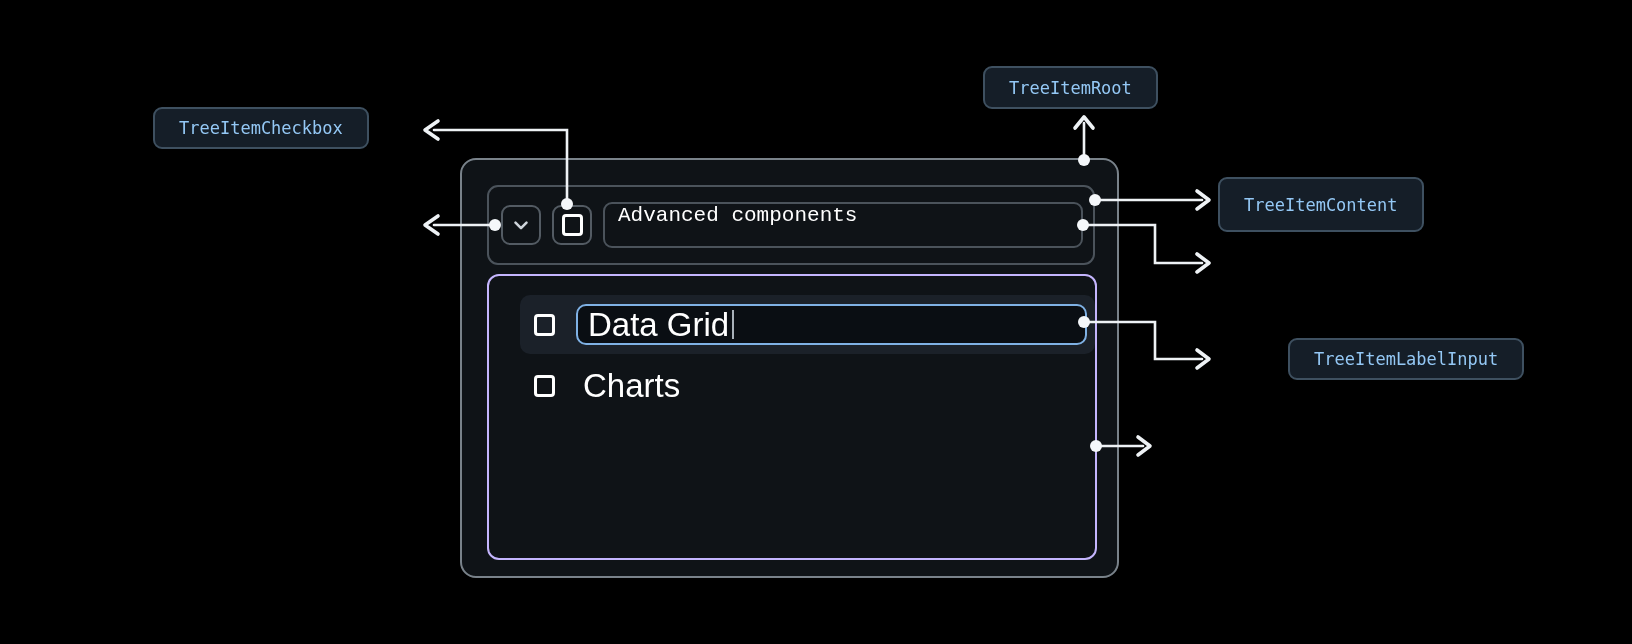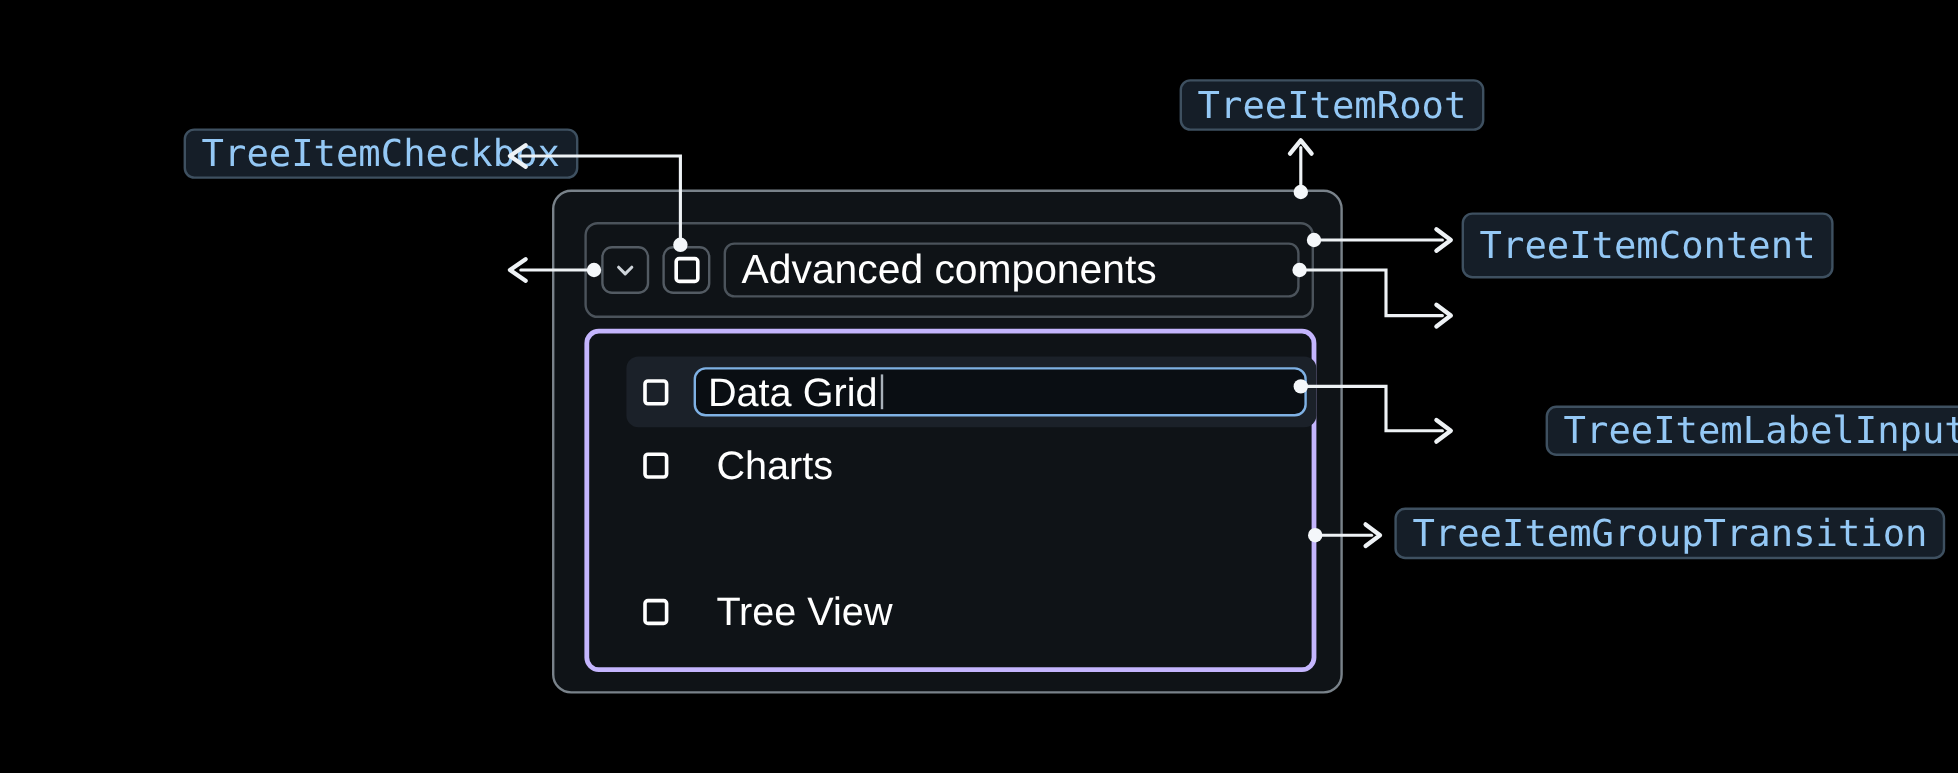--- a/index.html
+++ b/index.html
@@ -3,60 +3,60 @@
 <meta charset="utf-8">
 <style>
   html,body{margin:0;padding:0;background:#000;}
   #canvas{
     position:relative;width:1632px;height:644px;background:#000;overflow:hidden;
     font-family:"Liberation Sans",sans-serif;
   }
   
   .pill{
     position:absolute;display:inline-flex;align-items:center;
-    height:42px;padding:0 13px;box-sizing:border-box;
+    height:42px;padding:0 24px;box-sizing:border-box;
     background:#151e28;border:2px solid #3e5060;border-radius:9px;
-    color:#94c8f5;font-family:"DejaVu Sans Mono",monospace;font-size:31px;
+    color:#94c8f5;font-family:"DejaVu Sans Mono",monospace;font-size:17px;
     white-space:nowrap;z-index:4;
   }
   
   .root-box{
     position:absolute;left:460px;top:158px;width:659px;height:420px;
     box-sizing:border-box;background:#0f1317;border:2px solid #79828a;border-radius:16px;
     z-index:1;
   }
   .content-box{
     position:absolute;left:25px;top:25px;width:608px;height:80px;
     box-sizing:border-box;border:2px solid #4b535b;border-radius:11px;
   }
   .icon-btn{
     position:absolute;width:40px;height:40px;top:18px;box-sizing:border-box;
     border:2px solid #535b63;border-radius:9px;
     display:flex;align-items:center;justify-content:center;background:transparent;
   }
   .header-label-box{
     position:absolute;left:114px;top:15px;width:480px;height:46px;
     box-sizing:border-box;border:2px solid #4b535b;border-radius:9px;
-    display:flex;align-items:center;padding-left:13px;
-    color:#fff;font-size:34px;
+    display:flex;align-items:flex-start;padding-left:13px;
+    color:#fff;font-size:21px;font-family:Liberation Mono, monospace;
   }
   .group-box{
     position:absolute;left:25px;top:114px;width:610px;height:286px;
-    box-sizing:border-box;border:4px solid #c4b5fd;border-radius:12px;
+    box-sizing:border-box;border:2px solid #c4b5fd;border-radius:12px;
   }
   .tree-row{
     position:absolute;left:31px;width:575px;height:59px;
     display:flex;align-items:center;border-radius:10px;
   }
   .tree-row.editing{background:#1b2129;}
   .cb-glyph{
     width:21px;height:22px;box-sizing:border-box;border:3px solid #fff;border-radius:4px;
     margin-left:14px;flex:0 0 auto;
   }
-  .row-label{color:#fff;font-size:33px;margin-left:40px;white-space:nowrap;}
+  .row-label{color:#fff;font-size:33px;margin-left:28px;white-space:nowrap;}
   .label-input{
     position:relative;margin-left:21px;width:511px;height:41px;box-sizing:border-box;
     background:#0a0e13;border:2px solid #7fb1e4;border-radius:10px;
     display:flex;align-items:center;padding-left:10px;
   }
   .label-input .value{color:#fff;font-size:33px;white-space:nowrap;}
   .caret{width:2px;height:29px;background:#a9b1b9;margin-left:3px;}
   
   #overlay{position:absolute;left:0;top:0;z-index:6;pointer-events:none;}
   #overlay .ln{stroke:#eef2f5;stroke-width:2.6;fill:none;stroke-linecap:round;}
@@ -93,33 +93,28 @@
           <span class="caret"></span>
         </div>
       </div>
 
       <div class="tree-row" style="top:80px">
         <span class="cb-glyph"></span>
         <span class="row-label">Charts</span>
       </div>
 
 
-      <div class="tree-row" style="top:202px">
-        <span class="cb-glyph"></span>
-        <span class="row-label">Tree View</span>
-      </div>
 
     </div>
   </div>
 
   <div class="pill" style="left:983px;top:66px;height:43px">TreeItemRoot</div>
   <div class="pill" style="left:153px;top:107px">TreeItemCheckbox</div>
   <div class="pill" style="left:1218px;top:177px;height:55px">TreeItemContent</div>
   <div class="pill" style="left:1288px;top:338px">TreeItemLabelInput</div>
-  <div class="pill" style="left:1162px;top:423px;height:43px">TreeItemGroupTransition</div>
 
   <svg id="overlay" width="1632" height="644" viewBox="0 0 1632 644">
 
     <g>
       <path class="ln" d="M1084 159 L1084 123"></path>
       <polyline class="head" points="1075,128 1084,117 1093,128"></polyline>
       <circle class="dot" cx="1084" cy="160" r="6"></circle>
     </g>
 
     <g>

